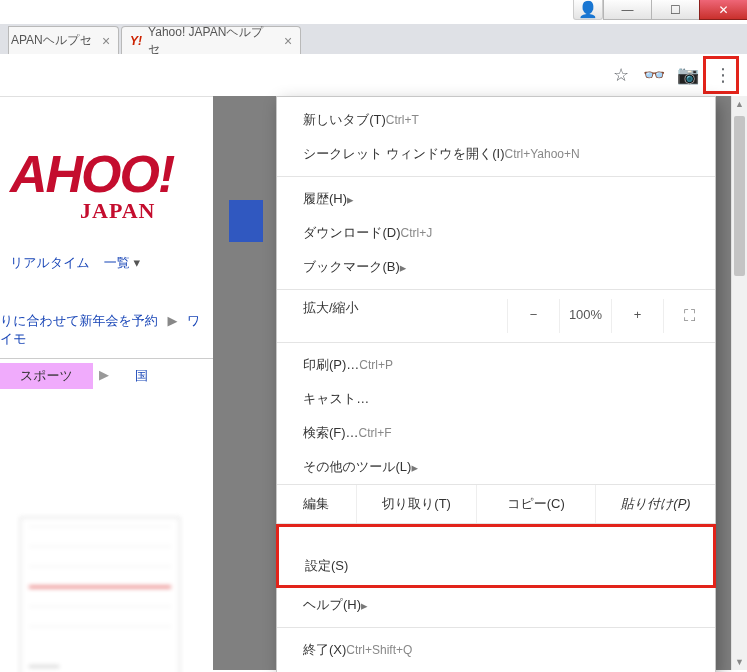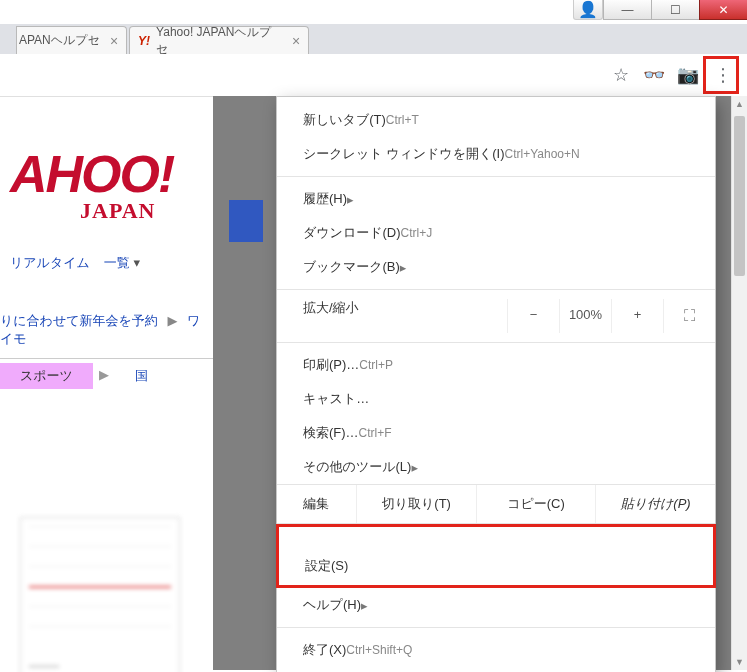--- a/index.html
+++ b/index.html
@@ -5,21 +5,21 @@
   * { margin: 0; padding: 0; box-sizing: border-box; font-family: "Meiryo", "Yu Gothic", sans-serif; }
   body { width: 747px; height: 672px; overflow: hidden; background: #fff; position: relative; }
 
   
   .window-controls { position: absolute; top: 0; right: 0; display: flex; height: 20px; }
   .wc-btn { width: 48px; display: flex; align-items: center; justify-content: center; background: linear-gradient(#fdfdfd,#e4e4e4); border-left: 1px solid #b5b5b5; border-bottom: 1px solid #b5b5b5; font-size: 12px; color: #555; }
   .wc-btn.close { background: linear-gradient(#e67,#c9302c); color: #fff; border-color: #8a1f1b; }
   .wc-user { width: 30px; background: linear-gradient(#fdfdfd,#e4e4e4); border: 1px solid #ccc; border-top:0; border-radius: 0 0 3px 3px; display:flex;align-items:center;justify-content:center;}
 
   
-  .tabstrip { position: absolute; top: 24px; left: 0; right: 0; height: 30px; background: #dfe1e6; display: flex; align-items: flex-end; padding-left: 16px; }
+  .tabstrip { position: absolute; top: 24px; left: 0; right: 0; height: 30px; background: #dfe1e6; display: flex; align-items: flex-end; padding-left: 8px; }
   .tab { height: 28px; background: #f7f7f7; border: 1px solid #b9b9b9; border-bottom: none; border-radius: 4px 4px 0 0; display: flex; align-items: center; padding: 0 8px; margin-right: 2px; font-size: 12px; color: #555; max-width: 180px; }
   .tab.partial { border-top-left-radius:0; padding-left:2px;}
   .tab .favicon { font-size: 12px; color:#c20; font-weight:bold; margin-right:6px; font-style:italic; }
   .tab .x { margin-left: 10px; color:#888; font-size:14px; }
 
   
   .toolbar { position: absolute; top: 54px; right: 4px; height: 42px; display: flex; align-items: center; gap: 14px; padding: 0 10px; }
   .toolbar-icon { width: 20px; height: 20px; display:flex; align-items:center; justify-content:center; color:#5f6368; font-size:18px; }
   .menu-highlight { position:absolute; top:56px; right:8px; width:36px; height:38px; border:3px solid #e2231a; }
 

